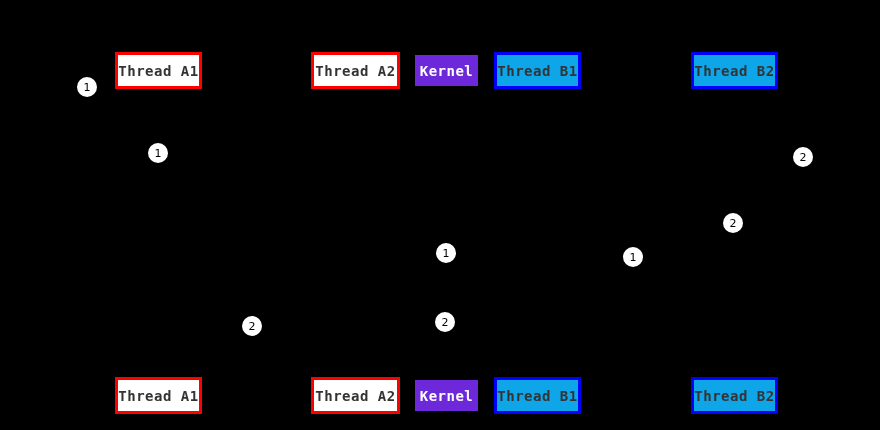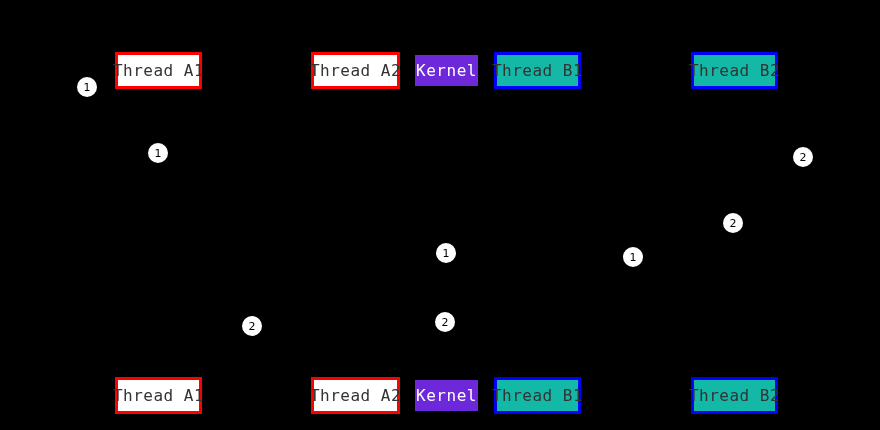--- a/index.html
+++ b/index.html
@@ -31,32 +31,33 @@
   .participant {
     position: absolute;
     box-sizing: border-box;
     display: flex;
     align-items: center;
     justify-content: center;
     white-space: nowrap;
     letter-spacing: 0.5px;
   }
   .participant .plabel {
-    font-size: 16px;
+    font-size: 14px;
     line-height: 1;
+    font-weight: bold;
   }
 
   .p-outline-red {
     background: #ffffff;
     border: 3px solid #ff0000;
   }
   .p-outline-red .plabel { color: #333333; }
 
   .p-outline-blue {
-    background: #14b8a6;
+    background: #0ea5e9;
     border: 3px solid #0000ff;
   }
   .p-outline-blue .plabel { color: #333333; }
 
   .p-solid-blue {
     background: #6d28d9;
     border: 0 solid #0000ff;
   }
   .p-solid-blue .plabel { color: #ffffff; }
 

